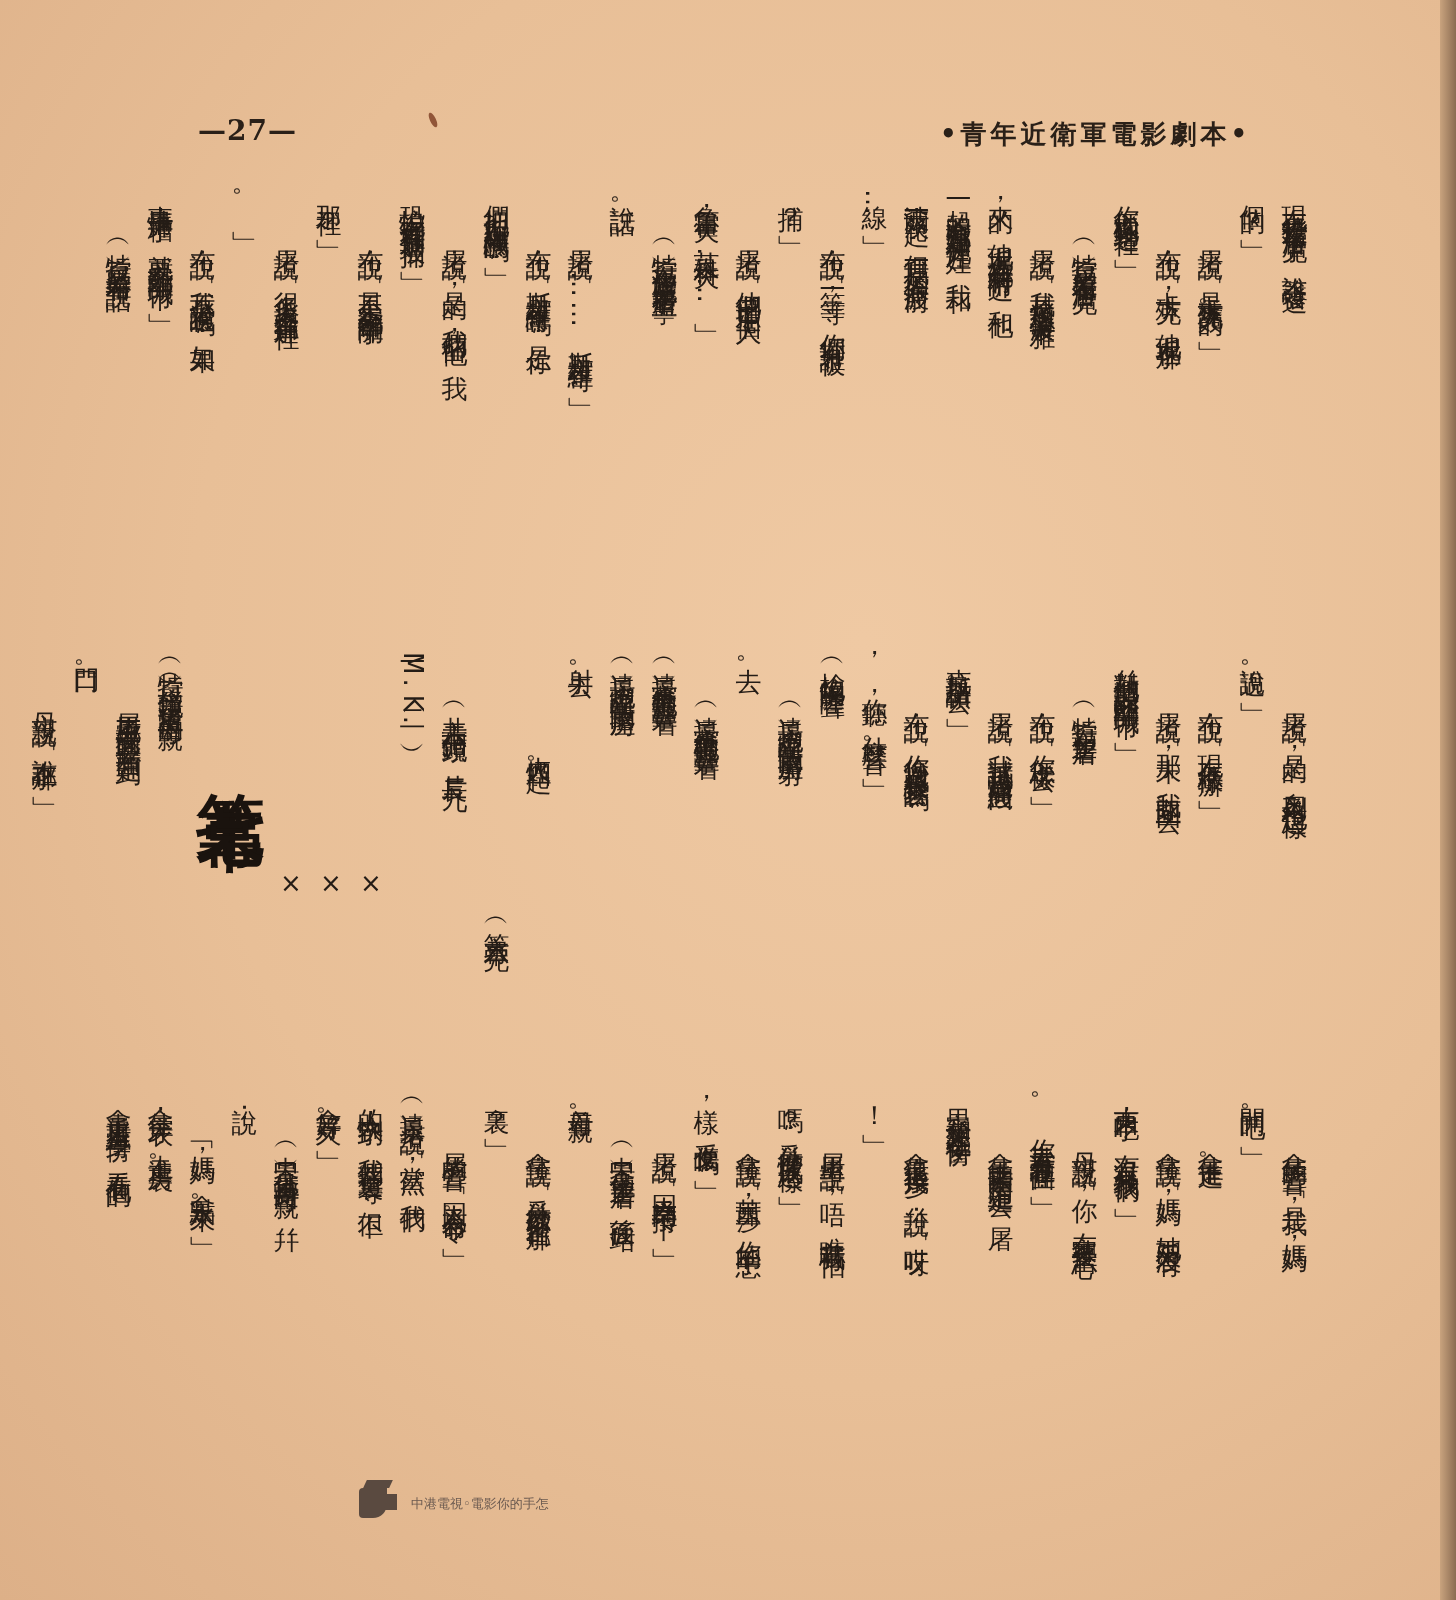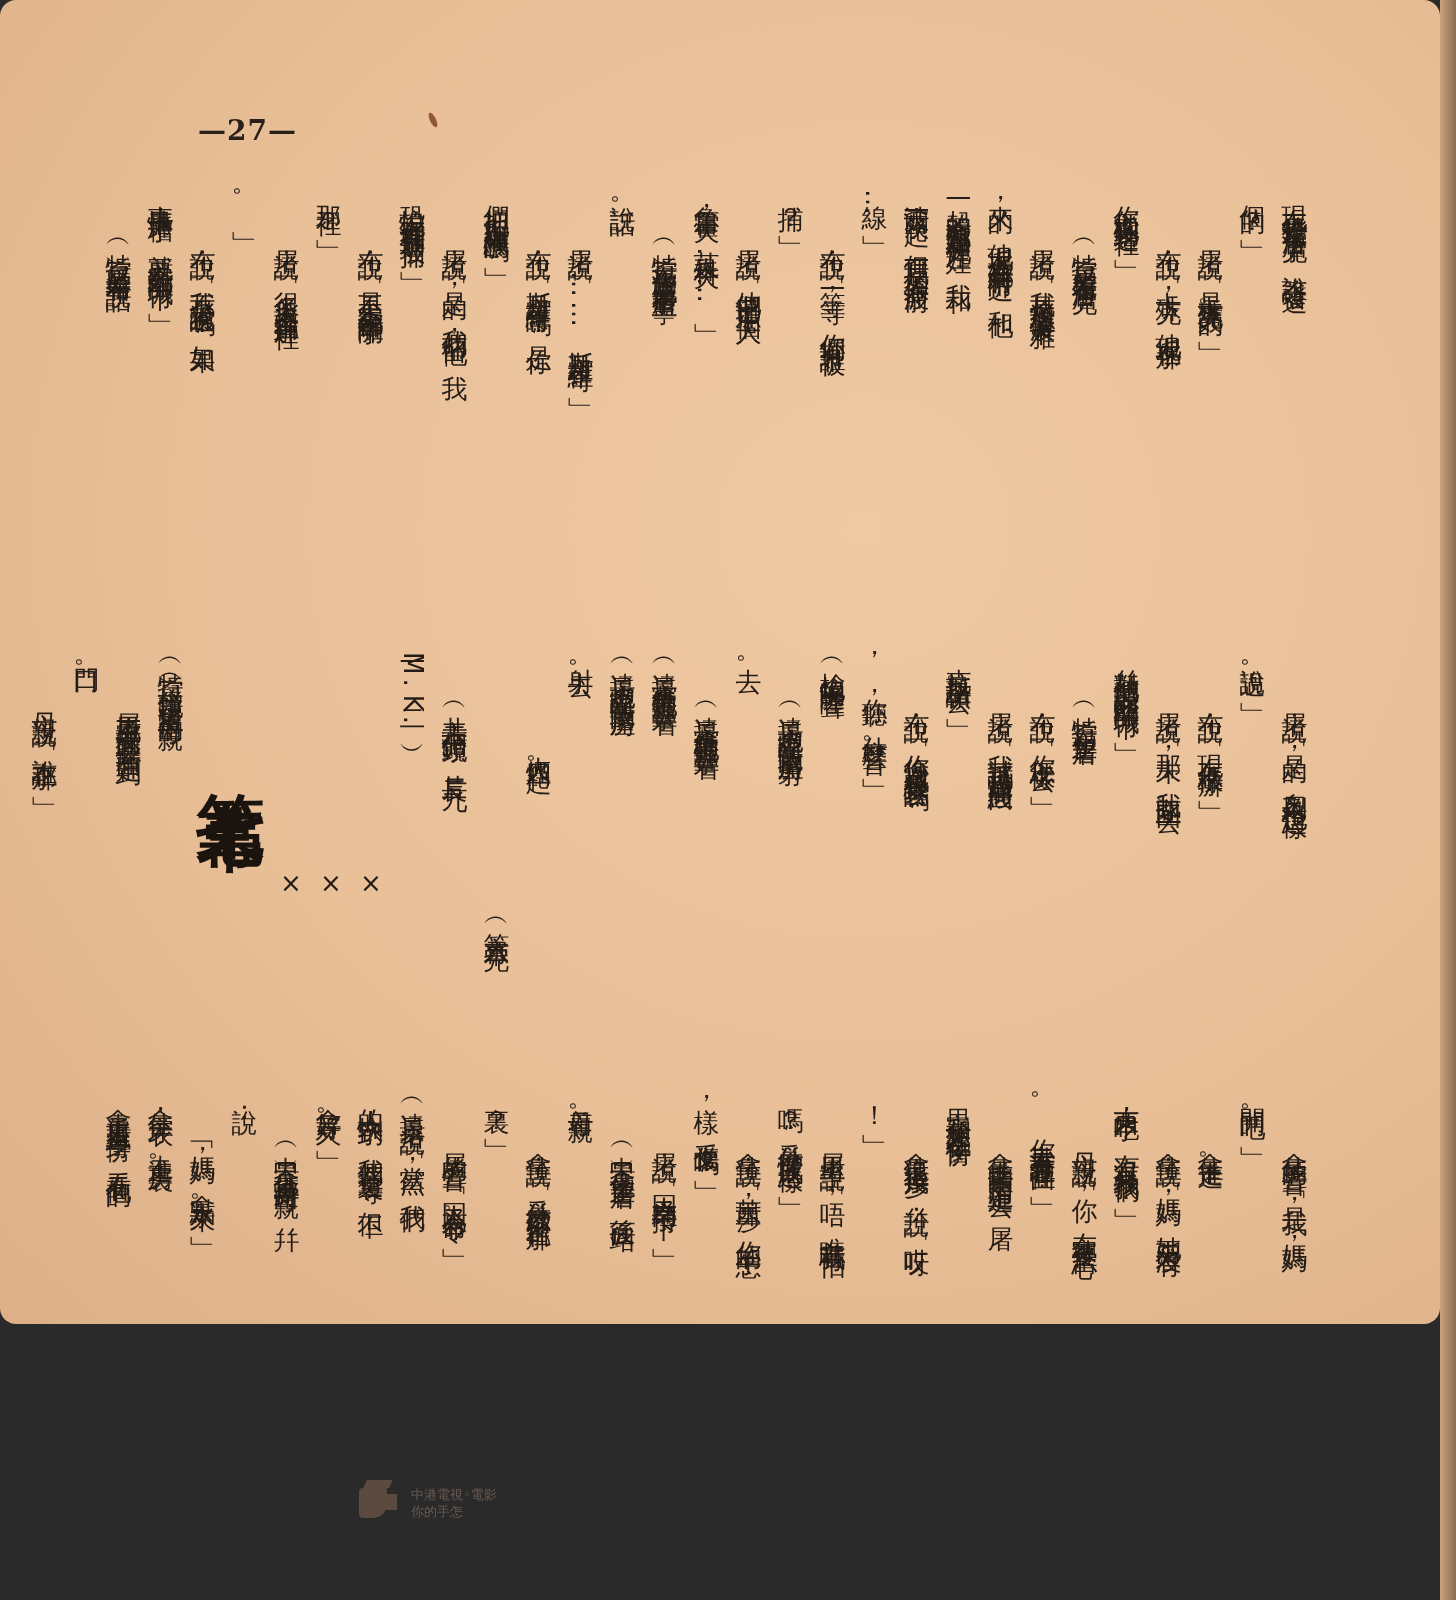--- a/index.html
+++ b/index.html
@@ -4,23 +4,22 @@
   <style>
     html, body { margin: 0; padding: 0; }
     body {
       width: 1456px; height: 1600px;
       background: #2a2a2a;
       position: relative; overflow: hidden;
       font-family: "DejaVu Serif", "Liberation Serif", serif;
     }
     .page {
       position: absolute; left: 0; top: 0;
-      width: 1440px; height: 1324px;
+      width: 1440px; height: 1600px;
       background: radial-gradient(ellipse at 60% 40%, #efc9a3 0%, #e8bf97 55%, #ddb088 100%);
-      border-radius: 16px;
     }
     .edge {
       position: absolute; right: 0; top: 0; width: 16px; height: 1600px;
       background: linear-gradient(90deg, #c9a37e, #8b6c52);
     }
     .page-number {
       position: absolute; left: 198px; top: 114px;
       font-size: 28px; font-weight: bold; color: #2a2018;
       font-family: "DejaVu Serif", serif; letter-spacing: 1px;
     }
@@ -66,32 +65,33 @@
     .watermark {
       position: absolute; left: 355px; top: 1480px;
       display: flex; align-items: center; gap: 10px;
     }
     .wm-logo {
       width: 46px; height: 46px; position: relative;
     }
     .wm-logo .a { position: absolute; left: 4px; top: 8px; width: 28px; height: 30px; background: #5a4a40; border-radius: 4px 0 14px 4px; }
     .wm-logo .b { position: absolute; left: 26px; top: 14px; width: 16px; height: 16px; background: #5a4a40; }
     .wm-logo .c { position: absolute; left: 10px; top: 0px; width: 26px; height: 8px; background: #5a4a40; transform: skewX(-25deg); }
-    .wm-text { display: flex; flex-direction: column; font-family: "DejaVu Sans", sans-serif; color: #6b5a50; font-size: 13px; line-height: 17px; }
+    .wm-text { display: flex; flex-direction: row; font-family: "DejaVu Sans", sans-serif; color: #6b5a50; font-size: 13px; line-height: 17px; }
     .wm-url { font-family: "DejaVu Sans", sans-serif; font-size: 30px; color: #5e524c; margin-left: 8px; letter-spacing: 0.5px;
               text-shadow: 0 0 6px #f3e3d3, 0 0 10px #f3e3d3; }
     .stain { position: absolute; width: 6px; height: 16px; background: #7a3b20; border-radius: 50%; left: 430px; top: 112px; transform: rotate(-25deg); opacity: .8; }
   </style>
 </head>
 <body>
 
 <div class="page">
   <div class="stain"></div>
 
   <div class="page-number">—27—</div>
+  <div class="running-head">•青年近衛軍電影劇本•</div>
 
   <div class="tier tier-top">
     <div class="col">現在再變作布洛層克了。誰簽發這</div>
     <div class="col">個的？」</div>
     <div class="col indent">屠說：「是卡殊克簽的。」</div>
     <div class="col indent">布說：「卡殊克，他現在那？</div>
     <div class="col">你怎樣跑到這裡？」</div>
     <div class="col indent">（特寫）屠望着布洛層克。</div>
     <div class="col indent">屠說：「我是偷過格魯波卡雅</div>
     <div class="col">來的，他現在還在鄉村附近，和他</div>

